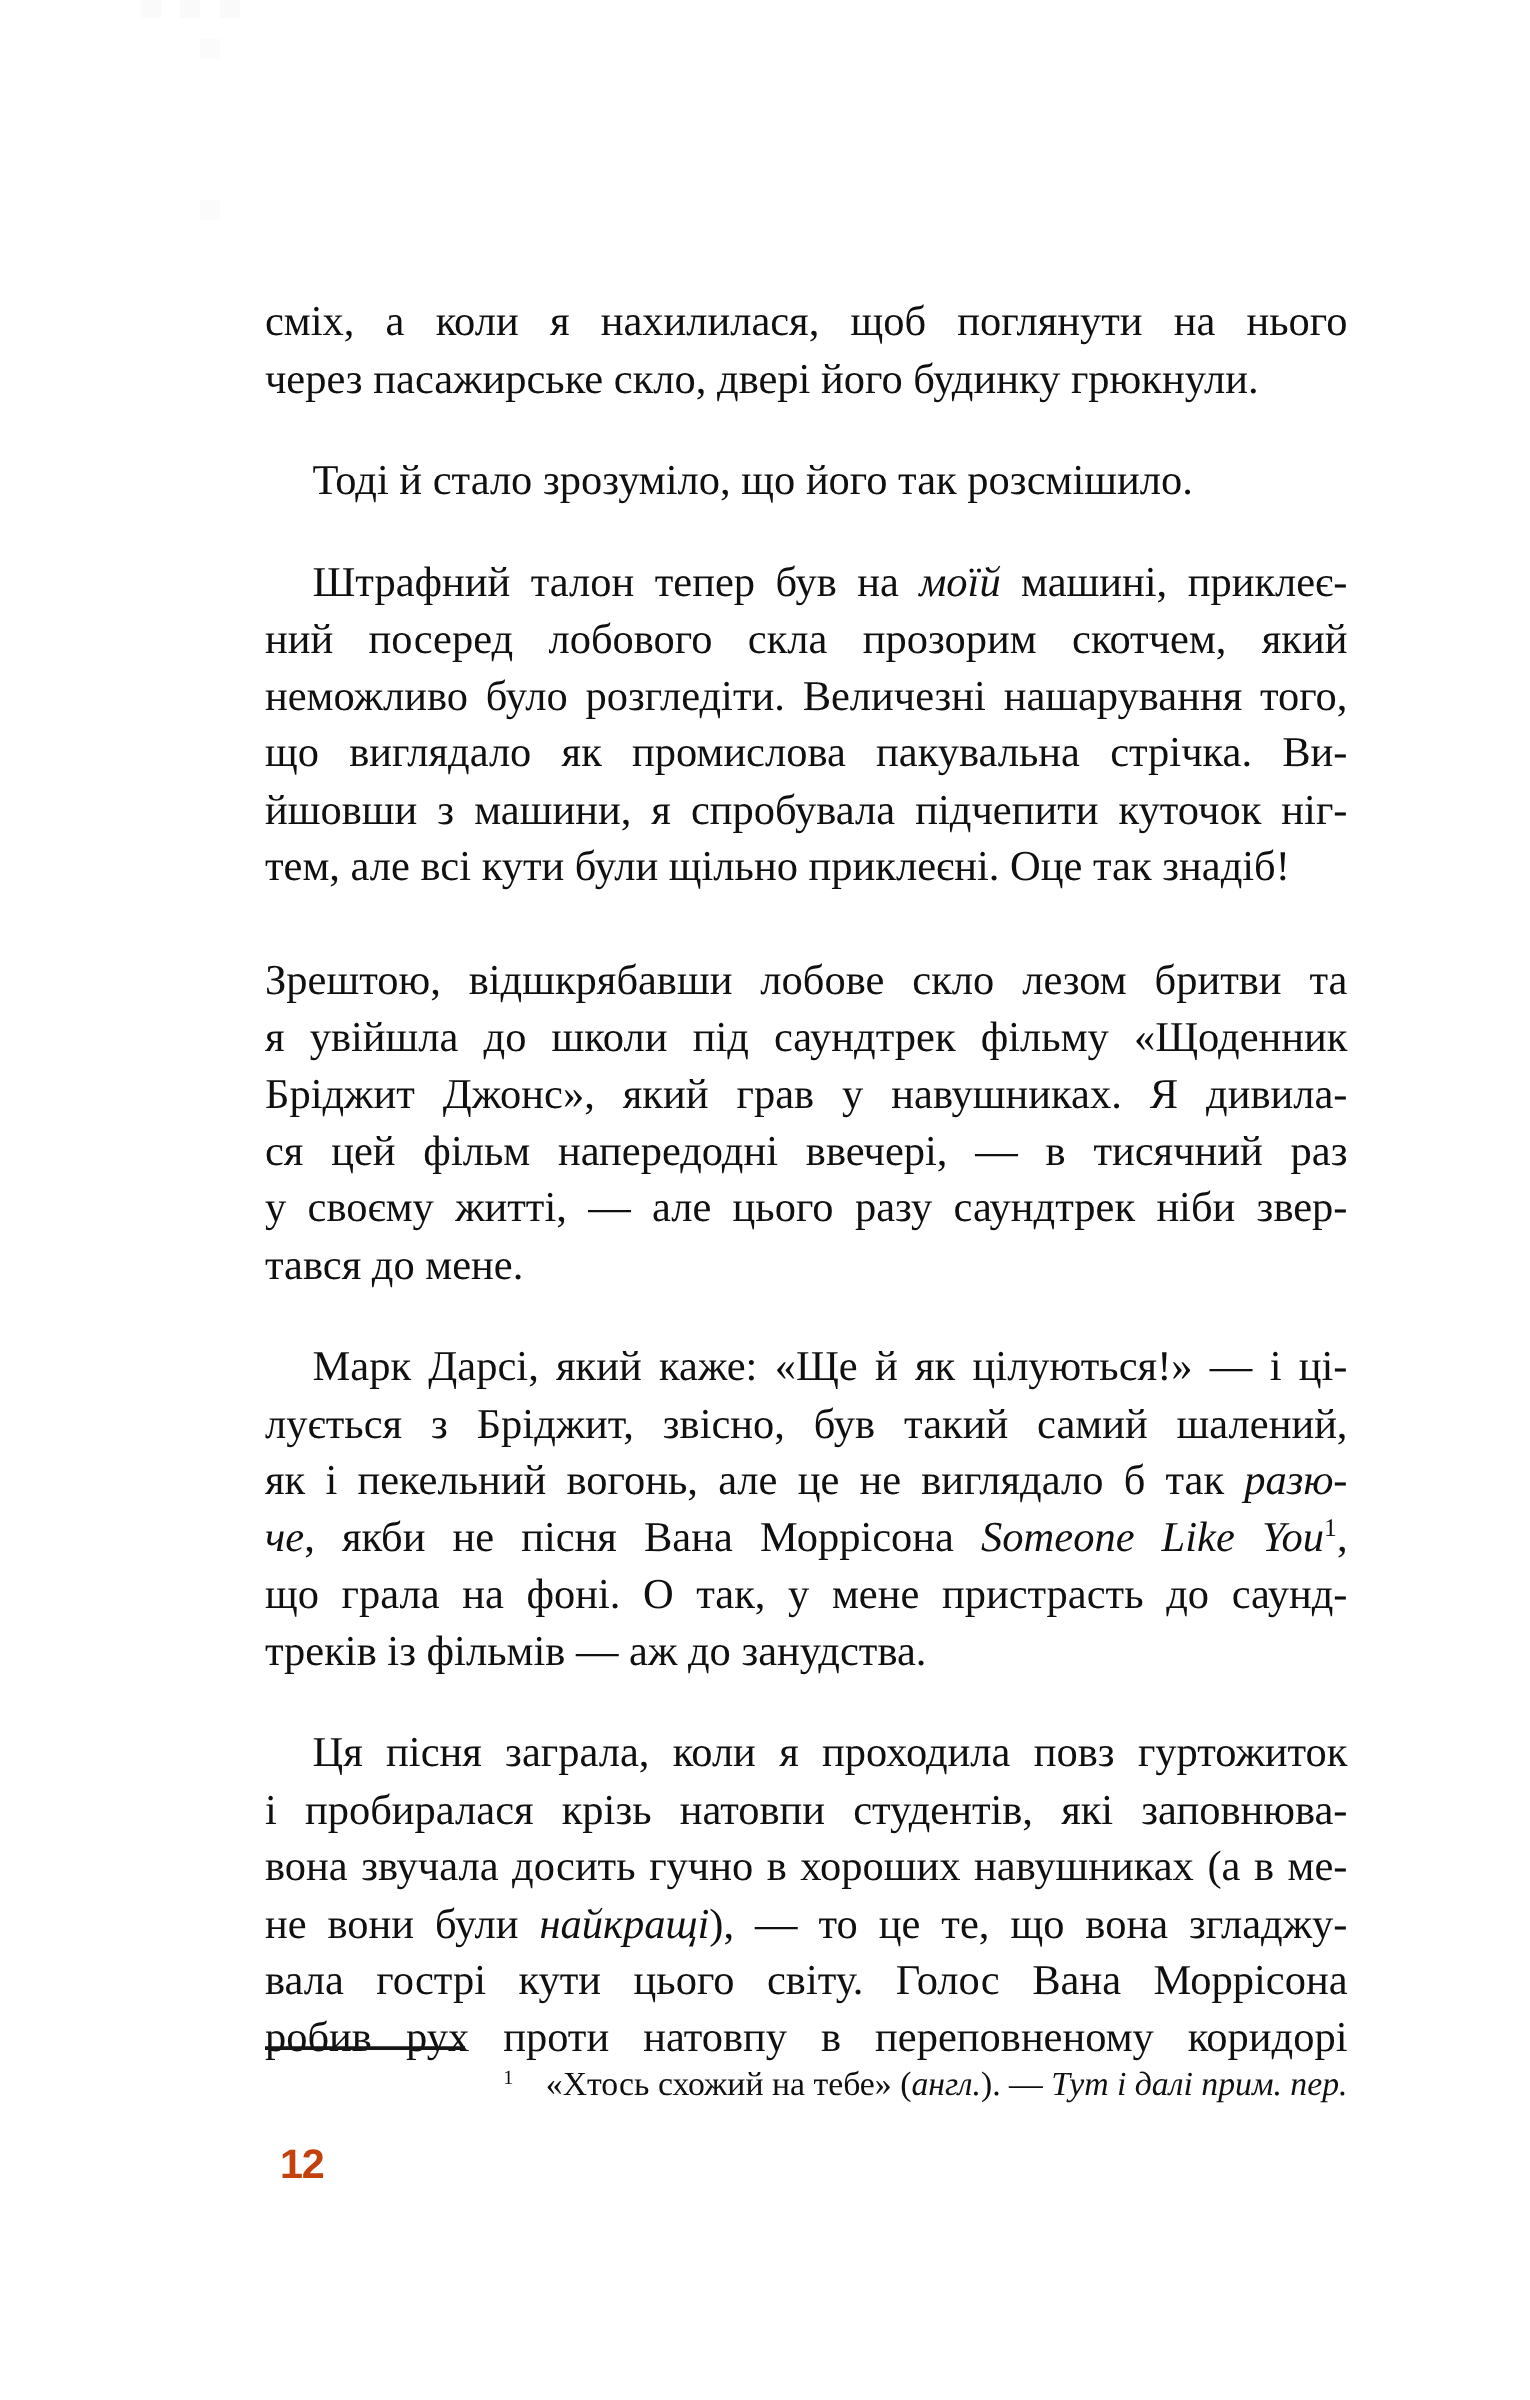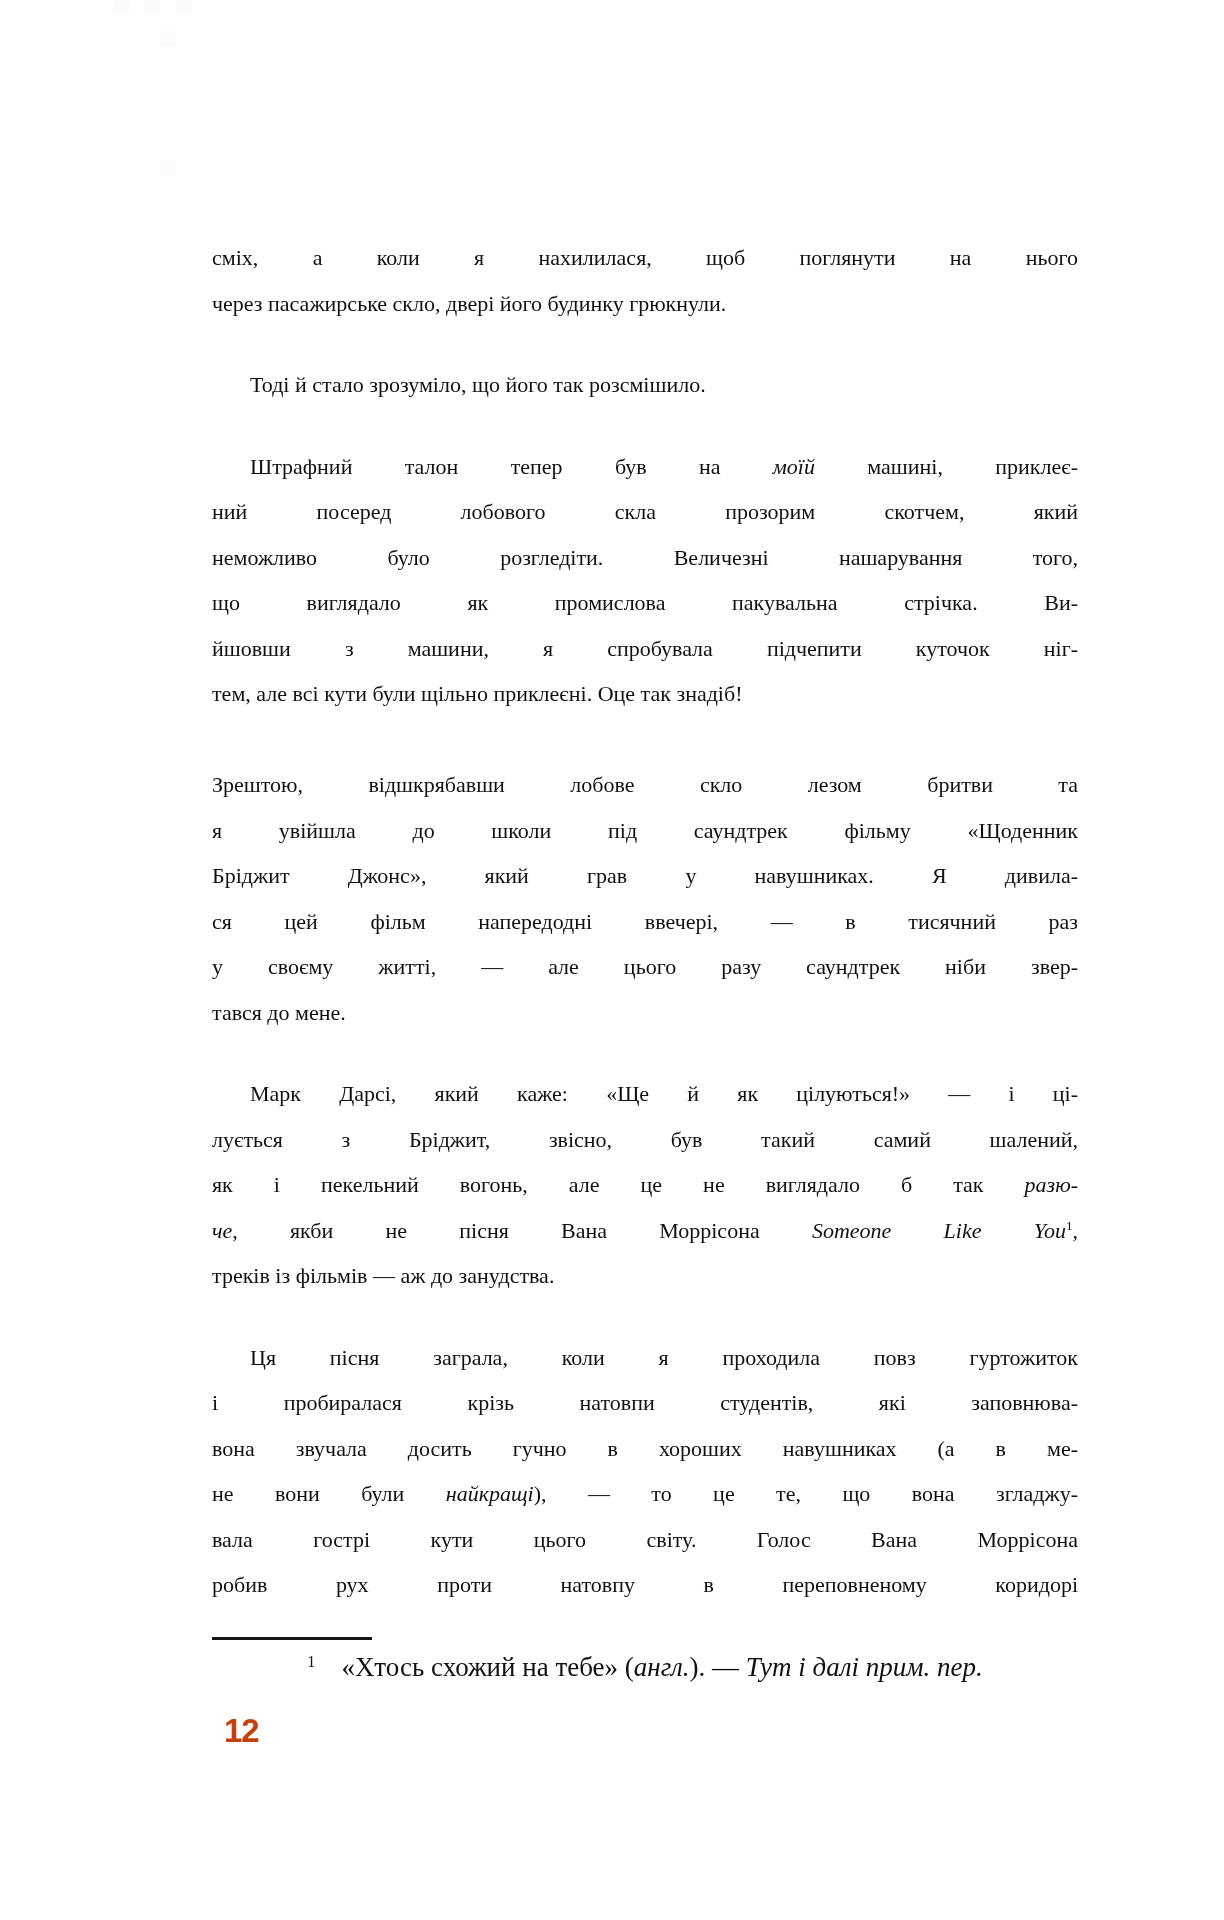--- a/index.html
+++ b/index.html
@@ -14,21 +14,21 @@
     background: #ffffff;
     overflow: hidden;
     font-family: "Liberation Serif", serif;
     color: #101010;
   }
   #text-block {
     position: absolute;
     left: 212px;
     top: 235px;
     width: 866px;
-    font-size: 22px;
+    font-size: 34px;
     line-height: 45.5px;
   }
   .line {
     text-align: justify;
     text-align-last: justify;
     white-space: normal;
     height: 45.5px;
     overflow: visible;
   }
   .line.last {
@@ -57,21 +57,21 @@
     height: 3px;
     background: #161616;
   }
   #footnote {
     position: absolute;
     left: 212px;
     top: 1650px;
     width: 866px;
     font-size: 27px;
     line-height: 34px;
-    text-align: center;
+    text-align: right;
   }
   #footnote .fn-sup {
     margin-right: 26px;
   }
   #page-number {
     position: absolute;
     left: 224px;
     top: 1712px;
     font-family: "Liberation Sans", sans-serif;
     font-weight: 700;
@@ -108,20 +108,21 @@
       <div class="line"><span>Зрештою, відшкрябавши лобове скло лезом бритви та</span></div>
       <div class="line"><span>я увійшла до школи під саундтрек фільму «Щоденник</span></div>
       <div class="line"><span>Бріджит Джонс», який грав у навушниках. Я дивила-</span></div>
       <div class="line"><span>ся цей фільм напередодні ввечері, — в тисячний раз</span></div>
       <div class="line"><span>у своєму житті, — але цього разу саундтрек ніби звер-</span></div>
       <div class="line last"><span>тався до мене.</span></div>
       <div class="line indent"><span>Марк Дарсі, який каже: «Ще й як цілуються!» — і ці-</span></div>
       <div class="line"><span>лується з Бріджит, звісно, був такий самий шалений,</span></div>
       <div class="line"><span>як і пекельний вогонь, але це не виглядало б так </span><i>разю-</i></div>
       <div class="line"><i>че</i><span>, якби не пісня Вана Моррісона </span><i>Someone Like You</i><sup class="sup">1</sup><span>,</span></div>
+      <div class="line"><span>що грала на фоні. О так, у мене пристрасть до саунд-</span></div>
       <div class="line last"><span>треків із фільмів — аж до занудства.</span></div>
       <div class="line indent"><span>Ця пісня заграла, коли я проходила повз гуртожиток</span></div>
       <div class="line"><span>і пробиралася крізь натовпи студентів, які заповнюва-</span></div>
       <div class="line"><span>вона звучала досить гучно в хороших навушниках (а в ме-</span></div>
       <div class="line"><span>не вони були </span><i>найкращі</i><span>), — то це те, що вона згладжу-</span></div>
       <div class="line"><span>вала гострі кути цього світу. Голос Вана Моррісона</span></div>
       <div class="line"><span>робив рух проти натовпу в переповненому коридорі</span></div>
     </div>
   <div id="footnote-rule"></div>
   <div id="footnote"><sup class="sup fn-sup">1</sup><span>«Хтось схожий на тебе» (</span><i>англ.</i><span>). — </span><i>Тут і далі прим. пер.</i></div>

